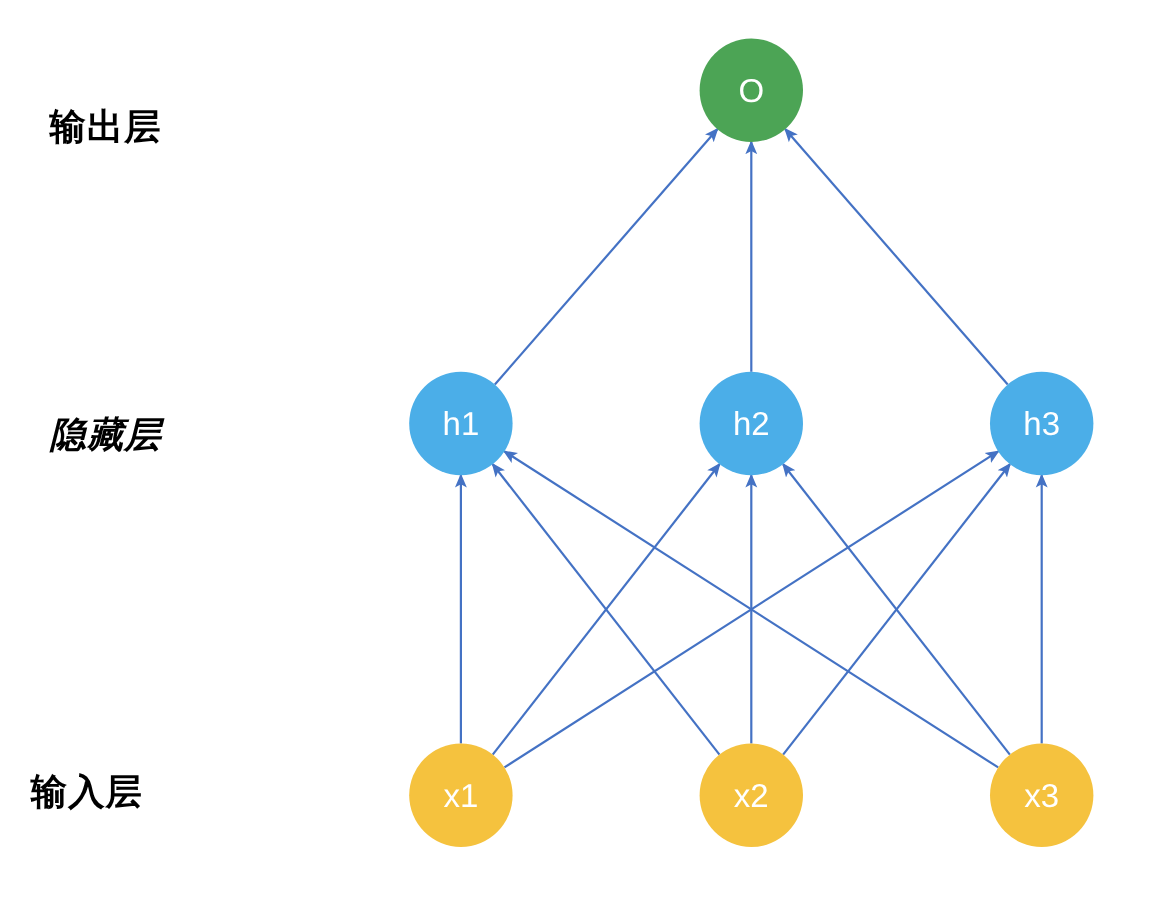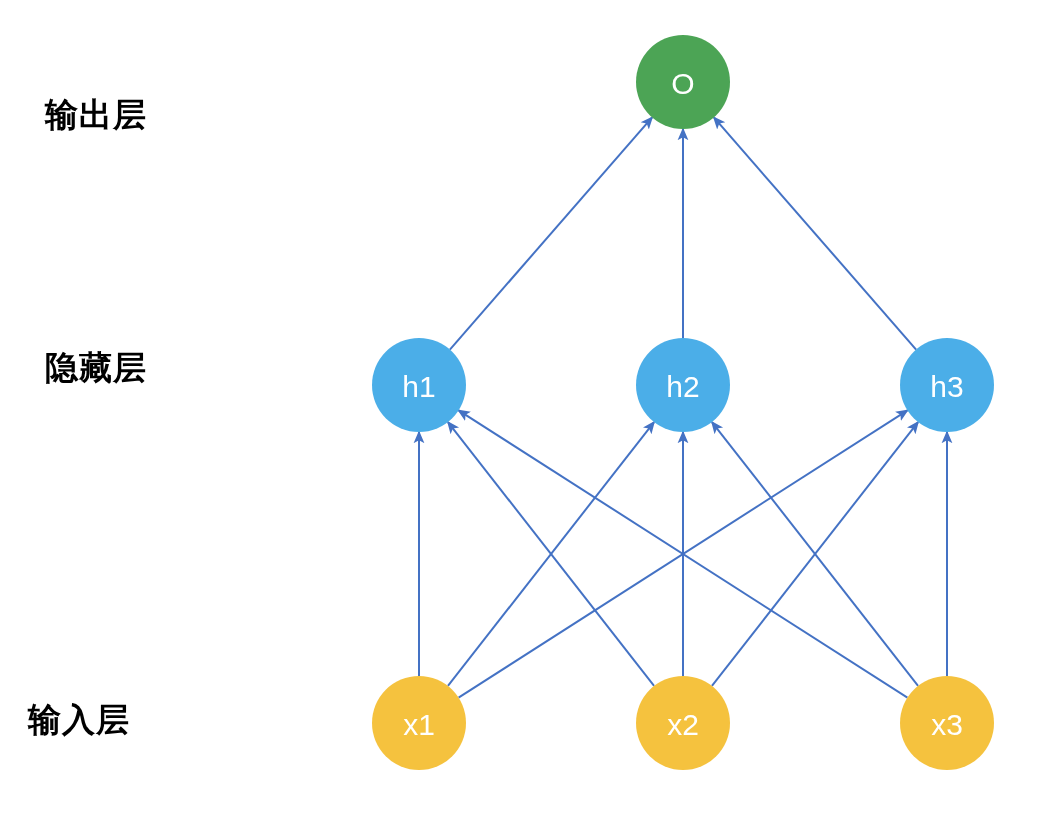--- a/index.html
+++ b/index.html
@@ -51,21 +51,21 @@
     dominant-baseline: central;
   }
 </style>
 </head>
 <body>
 
 <div id="canvas">
 
   <div class="layer-label" id="label-output" style="left: 45px; top: 62px; margin-top: 36px;">输出层</div>
 
-  <div class="layer-label" id="label-hidden" style="left: 45px; top: 351px;">隐藏层</div>
+  <div class="layer-label" id="label-hidden" style="left: 45px; top: 378px; font-style: italic;">隐藏层</div>
 
   <div class="layer-label" id="label-input" style="left: 28px; top: 703px;">输入层</div>
 
   <svg id="diagram-svg" viewBox="0 0 1064 826">
     <defs>
       <marker id="arrow-head" markerWidth="7" markerHeight="7" refX="5.6" refY="3.1" orient="auto" markerUnits="strokeWidth">
         <path d="M0,0.4 L6.4,3.1 L0,5.8 L1.5,3.1 Z" fill="#4472C4"></path>
       </marker>
     </defs>
     <g id="edge-layer">

